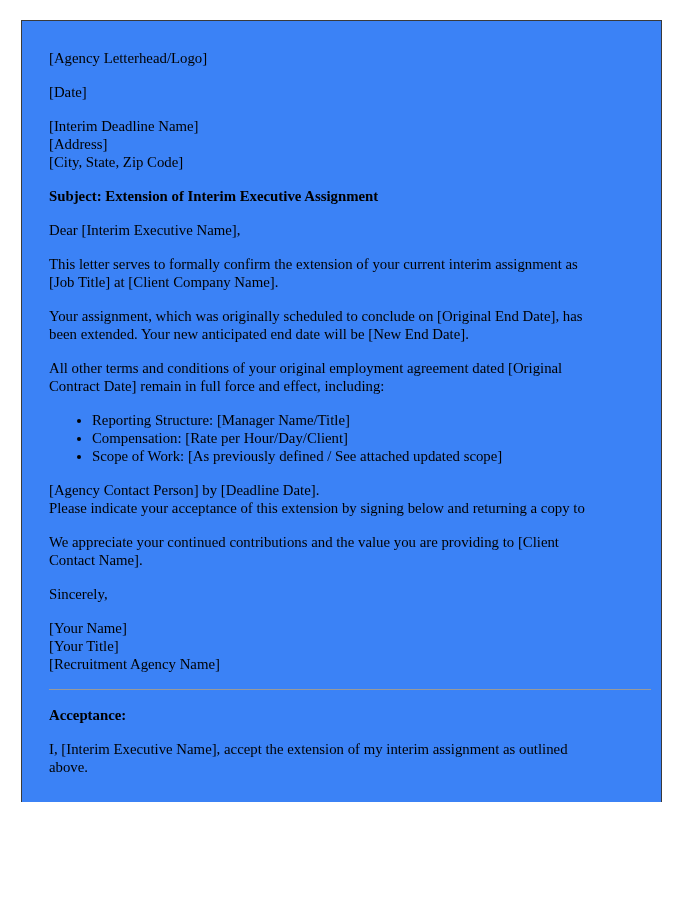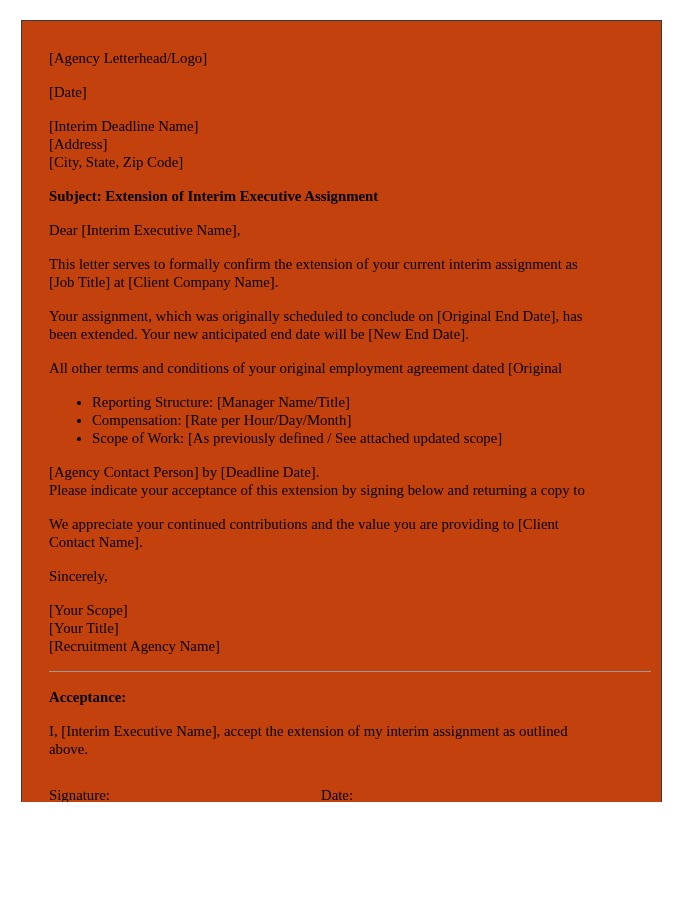--- a/index.html
+++ b/index.html
@@ -17,21 +17,21 @@
   }
   .doc-frame {
     position: absolute;
     left: 21px;
     top: 20px;
     width: 641px;
     height: 782px;
     box-sizing: border-box;
     border: 1.5px solid #3a3a3a;
     border-bottom: none;
-    background: #c2410c;
+    background: #3b82f6;
     padding: 12px 10px 0 27px;
     overflow: hidden;
     font-size: 14.8px;
     line-height: 18px;
   }
   .para {
     margin: 16px 0;
   }
   .line {
     display: block;
@@ -97,44 +97,45 @@
     <span class="line">[Job Title] at [Client Company Name].</span>
   </p>
 
   <p class="para">
     <span class="line">Your assignment, which was originally scheduled to conclude on [Original End Date], has</span>
     <span class="line">been extended. Your new anticipated end date will be [New End Date].</span>
   </p>
 
   <p class="para">
     <span class="line">All other terms and conditions of your original employment agreement dated [Original</span>
+    <span class="line">Contract Date] remain in full force and effect, including:</span>
   </p>
 
   <ul class="bullet-list">
     <li>Reporting Structure: [Manager Name/Title]</li>
-    <li>Compensation: [Rate per Hour/Day/Month]</li>
+    <li>Compensation: [Rate per Hour/Day/Client]</li>
     <li>Scope of Work: [As previously defined / See attached updated scope]</li>
   </ul>
 
   <p class="para">
     <span class="line">[Agency Contact Person] by [Deadline Date].</span>
     <span class="line">Please indicate your acceptance of this extension by signing below and returning a copy to</span>
   </p>
 
   <p class="para">
     <span class="line">We appreciate your continued contributions and the value you are providing to [Client</span>
     <span class="line">Contact Name].</span>
   </p>
 
   <p class="para">
     <span class="line">Sincerely,</span>
   </p>
 
   <p class="para">
-    <span class="line">[Your Scope]</span>
+    <span class="line">[Your Name]</span>
     <span class="line">[Your Title]</span>
     <span class="line">[Recruitment Agency Name]</span>
   </p>
 
   <div class="divider"></div>
 
   <p class="para bold">
     <span class="line">Acceptance:</span>
   </p>
 

